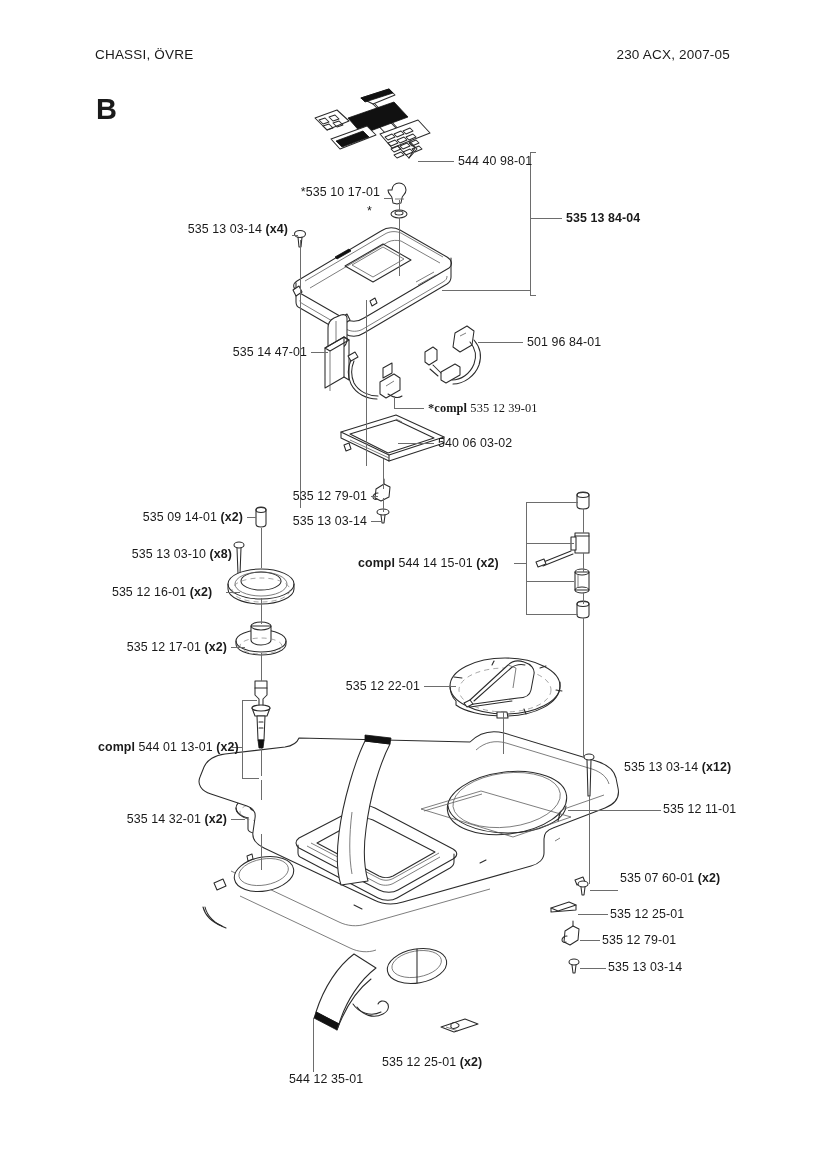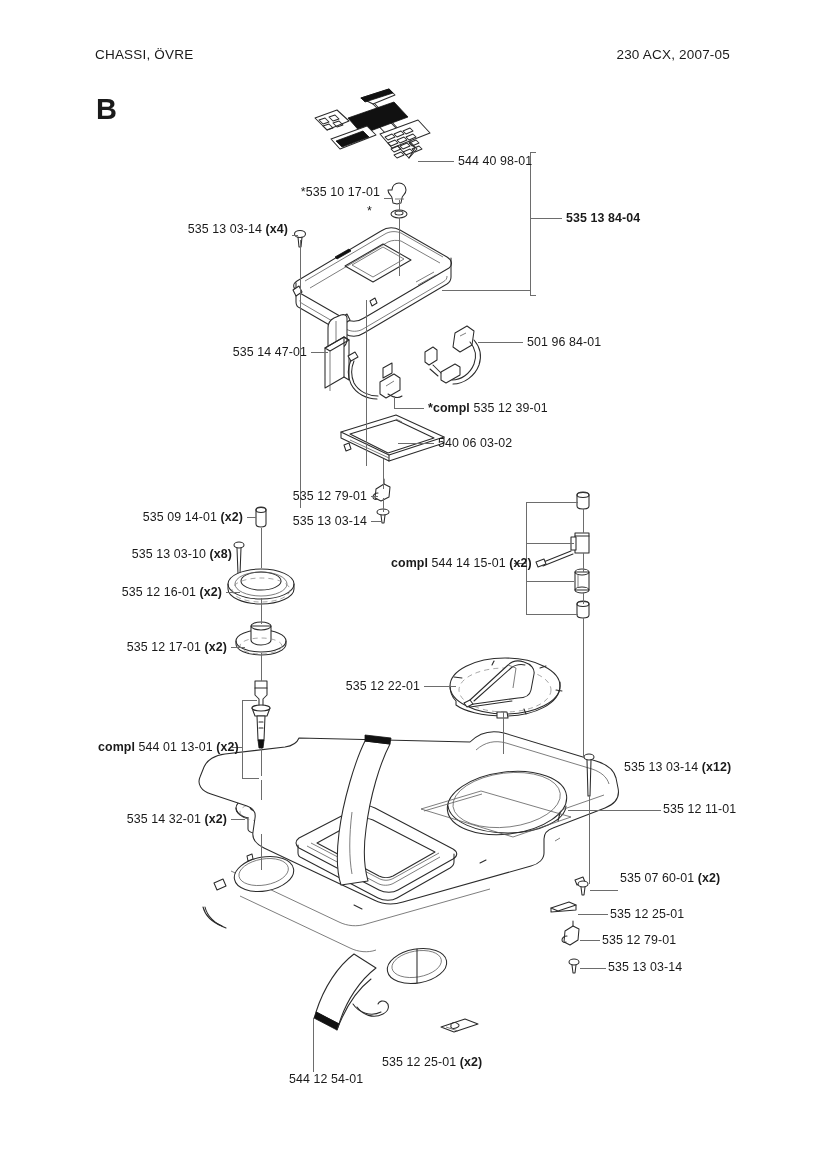--- a/index.html
+++ b/index.html
@@ -458,56 +458,56 @@
 
   <div class="lbl r" style="left:158px; top:223px; width:130px;">
     <span>535 13 03-14 </span><b>(x4)</b>
   </div>
   <div class="lbl r" style="left:280px; top:186px; width:100px;">*535 10 17-01</div>
   <div class="lbl r" style="left:352px; top:205px; width:20px;">*</div>
   <div class="lbl" style="left:458px; top:155px;">544 40 98-01</div>
   <div class="lbl" style="left:566px; top:212px;font-weight:bold;">535 13 84-04</div>
   <div class="lbl r" style="left:207px; top:346px; width:100px;text-align:right;">535 14 47-01</div>
   <div class="lbl" style="left:527px; top:336px;">501 96 84-01</div>
-  <div class="lbl" style="left:428px; top:402px;">
+  <div class="lbl" style="left:428px; top:402px;font-family:Liberation Serif, serif;">
     <b>*compl </b><span>535 12 39-01</span>
   </div>
   <div class="lbl" style="left:438px; top:437px;">540 06 03-02</div>
   <div class="lbl r" style="left:267px; top:490px; width:100px;">535 12 79-01</div>
   <div class="lbl r" style="left:267px; top:515px; width:100px;">535 13 03-14</div>
   <div class="lbl r" style="left:123px; top:511px; width:120px;">
     <span>535 09 14-01 </span><b>(x2)</b>
   </div>
   <div class="lbl r" style="left:112px; top:548px; width:120px;">
     <span>535 13 03-10 </span><b>(x8)</b>
   </div>
-  <div class="lbl r" style="left:102px; top:586px; width:120px;">
+  <div class="lbl r" style="left:102px; top:586px; width:120px;text-align:center;">
     <span>535 12 16-01 </span><b>(x2)</b>
   </div>
   <div class="lbl r" style="left:107px; top:641px; width:120px;">
     <span>535 12 17-01 </span><b>(x2)</b>
   </div>
   <div class="lbl r" style="left:98px; top:741px; width:130px;">
     <b>compl </b><span>544 01 13-01 </span><b>(x2)</b>
   </div>
   <div class="lbl r" style="left:107px; top:813px; width:120px;">
     <span>535 14 32-01 </span><b>(x2)</b>
   </div>
-  <div class="lbl r" style="left:391px; top:557px; width:120px;">
+  <div class="lbl r" style="left:358px; top:557px; width:120px;">
     <b>compl </b><span>544 14 15-01 </span><b>(x2)</b>
   </div>
   <div class="lbl r" style="left:320px; top:680px; width:100px;">535 12 22-01</div>
   <div class="lbl" style="left:624px; top:761px;">
     <span>535 13 03-14 </span><b>(x12)</b>
   </div>
   <div class="lbl" style="left:663px; top:803px;">535 12 11-01</div>
   <div class="lbl" style="left:620px; top:872px;">
     <span>535 07 60-01 </span><b>(x2)</b>
   </div>
   <div class="lbl" style="left:610px; top:908px;">535 12 25-01</div>
   <div class="lbl" style="left:602px; top:934px;">535 12 79-01</div>
   <div class="lbl" style="left:608px; top:961px;">535 13 03-14</div>
   <div class="lbl" style="left:382px; top:1056px;">
     <span>535 12 25-01 </span><b>(x2)</b>
   </div>
-  <div class="lbl" style="left:289px; top:1073px;">544 12 54-01</div>
+  <div class="lbl" style="left:289px; top:1073px;">544 12 35-01</div>
 
 </div>
 
 </body></html>

